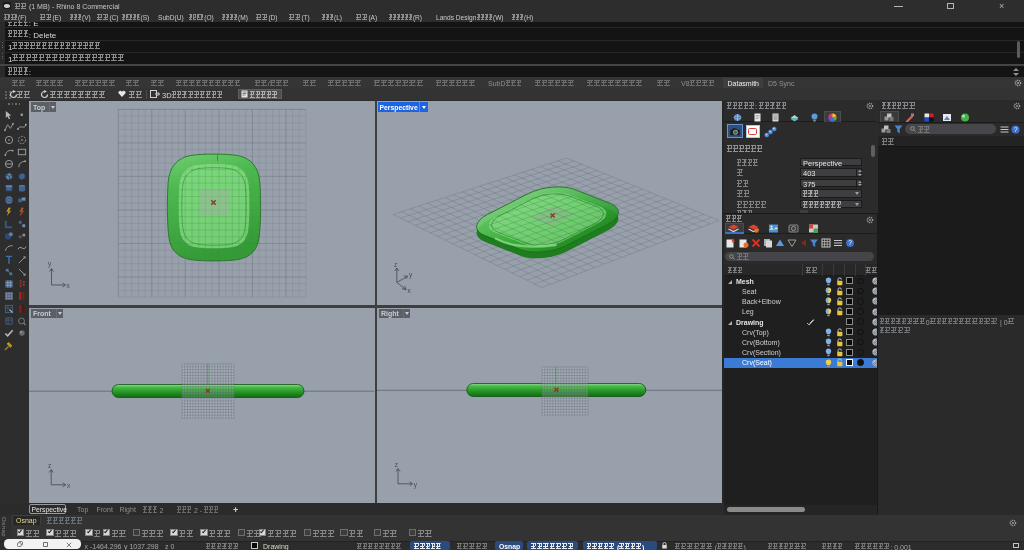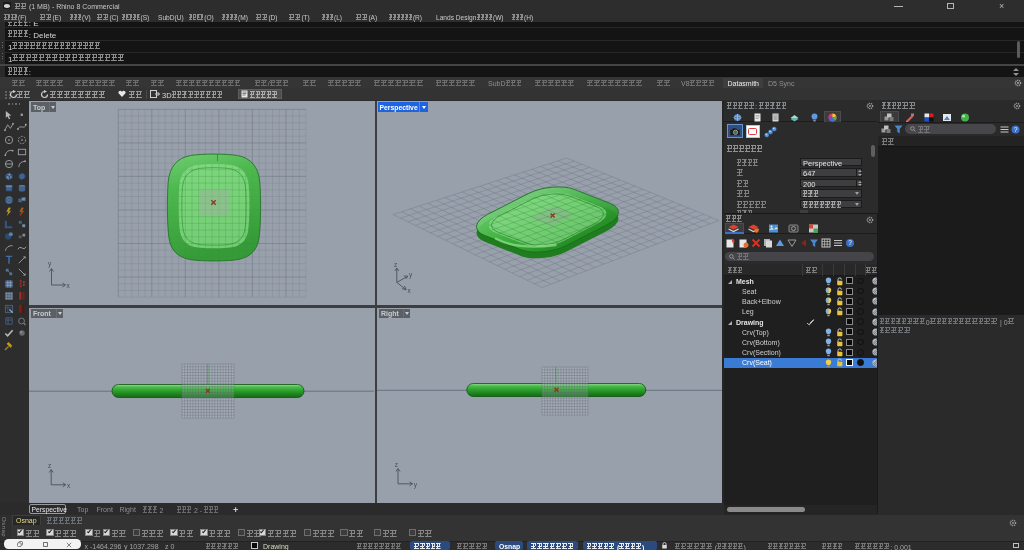--- a/index.html
+++ b/index.html
@@ -464,27 +464,27 @@
       <circle cx="5.9" cy="5.4" r="0.7" fill="#cfe2f8"></circle>
       <circle cx="9.6" cy="2.4" r="0.7" fill="#cfe2f8"></circle>
     </svg>
     <div class="t" style="left:727px;top:144.5px;font-size:8px;color:#cfcfcf"><i class="j" style="width:5.0px;height:7.5px;margin-right:1.0px;opacity:0.62;vertical-align:0px"></i><i class="j" style="width:5.0px;height:7.5px;margin-right:1.0px;opacity:0.62;vertical-align:0px"></i><i class="j" style="width:5.0px;height:7.5px;margin-right:1.0px;opacity:0.62;vertical-align:0px"></i><i class="j" style="width:5.0px;height:7.5px;margin-right:1.0px;opacity:0.62;vertical-align:0px"></i><i class="j" style="width:5.0px;height:7.5px;margin-right:1.0px;opacity:0.62;vertical-align:0px"></i><i class="j" style="width:5.0px;height:7.5px;margin-right:1.0px;opacity:0.62;vertical-align:0px"></i></div>
     <div class="a" style="left:870.5px;top:144.5px;width:4px;height:12px;background:#5f5f5f;border-radius:2px"></div>
     <div class="t" style="left:737px;top:158.5px;font-size:7.5px;color:#b4b4b4"><i class="j" style="width:4.4px;height:7.0px;margin-right:1.0px;opacity:0.62;vertical-align:0px"></i><i class="j" style="width:4.4px;height:7.0px;margin-right:1.0px;opacity:0.62;vertical-align:0px"></i><i class="j" style="width:4.4px;height:7.0px;margin-right:1.0px;opacity:0.62;vertical-align:0px"></i><i class="j" style="width:4.4px;height:7.0px;margin-right:1.0px;opacity:0.62;vertical-align:0px"></i></div>
     <div class="a" style="left:799.5px;top:157.5px;width:62px;height:8.5px;background:#3e3e40;border:1px solid #1b1b1b"></div>
     <div class="t" style="left:803px;top:158.5px;font-size:7.5px;color:#e2e2e2">Perspective</div>
     <div class="t" style="left:737px;top:169px;font-size:7.5px;color:#b4b4b4"><i class="j" style="width:5.6px;height:7.0px;margin-right:1.0px;opacity:0.62;vertical-align:0px"></i></div>
     <div class="a" style="left:799.5px;top:168px;width:62px;height:8.5px;background:#3e3e40;border:1px solid #1b1b1b"></div>
-    <div class="t" style="left:803px;top:169px;font-size:7.5px;color:#e2e2e2">647</div>
+    <div class="t" style="left:803px;top:169px;font-size:7.5px;color:#e2e2e2">403</div>
     <div class="a" style="left:855.5px;top:168px;width:1px;height:9px;background:#1b1b1b"></div>
     <div class="a" style="left:857.5px;top:170px;width:0;height:0;border-left:2px solid transparent;border-right:2px solid transparent;border-bottom:2.5px solid #a0a0a0"></div>
     <div class="a" style="left:857.5px;top:173.5px;width:0;height:0;border-left:2px solid transparent;border-right:2px solid transparent;border-top:2.5px solid #a0a0a0"></div>
     <div class="t" style="left:737px;top:179.5px;font-size:7.5px;color:#b4b4b4"><i class="j" style="width:5.2px;height:7.0px;margin-right:1.0px;opacity:0.62;vertical-align:0px"></i><i class="j" style="width:5.2px;height:7.0px;margin-right:1.0px;opacity:0.62;vertical-align:0px"></i></div>
     <div class="a" style="left:799.5px;top:178.5px;width:62px;height:8.5px;background:#3e3e40;border:1px solid #1b1b1b"></div>
-    <div class="t" style="left:803px;top:179.5px;font-size:7.5px;color:#e2e2e2">200</div>
+    <div class="t" style="left:803px;top:179.5px;font-size:7.5px;color:#e2e2e2">375</div>
     <div class="a" style="left:855.5px;top:178.5px;width:1px;height:9px;background:#1b1b1b"></div>
     <div class="a" style="left:857.5px;top:180.5px;width:0;height:0;border-left:2px solid transparent;border-right:2px solid transparent;border-bottom:2.5px solid #a0a0a0"></div>
     <div class="a" style="left:857.5px;top:184.0px;width:0;height:0;border-left:2px solid transparent;border-right:2px solid transparent;border-top:2.5px solid #a0a0a0"></div>
     <div class="t" style="left:737px;top:190px;font-size:7.5px;color:#b4b4b4"><i class="j" style="width:5.6px;height:7.0px;margin-right:1.0px;opacity:0.62;vertical-align:0px"></i><i class="j" style="width:5.6px;height:7.0px;margin-right:1.0px;opacity:0.62;vertical-align:0px"></i></div>
     <div class="a" style="left:799.5px;top:189px;width:62px;height:8.5px;background:#3e3e40;border:1px solid #1b1b1b"></div>
     <div class="t" style="left:803px;top:190px;font-size:7.5px;color:#e2e2e2"><i class="j" style="width:4.4px;height:7.0px;margin-right:1.0px;opacity:0.62;vertical-align:0px"></i><i class="j" style="width:4.4px;height:7.0px;margin-right:1.0px;opacity:0.62;vertical-align:0px"></i><i class="j" style="width:4.4px;height:7.0px;margin-right:1.0px;opacity:0.62;vertical-align:0px"></i></div>
     <div class="a" style="left:855px;top:192px;width:0;height:0;border-left:2.5px solid transparent;border-right:2.5px solid transparent;border-top:3.5px solid #a0a0a0"></div>
     <div class="t" style="left:737px;top:200.5px;font-size:7.5px;color:#b4b4b4"><i class="j" style="width:5.0px;height:7.0px;margin-right:1.0px;opacity:0.62;vertical-align:0px"></i><i class="j" style="width:5.0px;height:7.0px;margin-right:1.0px;opacity:0.62;vertical-align:0px"></i><i class="j" style="width:5.0px;height:7.0px;margin-right:1.0px;opacity:0.62;vertical-align:0px"></i><i class="j" style="width:5.0px;height:7.0px;margin-right:1.0px;opacity:0.62;vertical-align:0px"></i><i class="j" style="width:5.0px;height:7.0px;margin-right:1.0px;opacity:0.62;vertical-align:0px"></i></div>
     <div class="a" style="left:799.5px;top:199.5px;width:62px;height:8.5px;background:#3e3e40;border:1px solid #1b1b1b"></div>
     <div class="t" style="left:803px;top:200.5px;font-size:7.5px;color:#e2e2e2"><i class="j" style="width:4.6px;height:7.0px;margin-right:1.0px;opacity:0.62;vertical-align:0px"></i><i class="j" style="width:4.6px;height:7.0px;margin-right:1.0px;opacity:0.62;vertical-align:0px"></i><i class="j" style="width:4.6px;height:7.0px;margin-right:1.0px;opacity:0.62;vertical-align:0px"></i><i class="j" style="width:4.6px;height:7.0px;margin-right:1.0px;opacity:0.62;vertical-align:0px"></i><i class="j" style="width:4.6px;height:7.0px;margin-right:1.0px;opacity:0.62;vertical-align:0px"></i><i class="j" style="width:4.6px;height:7.0px;margin-right:1.0px;opacity:0.62;vertical-align:0px"></i><i class="j" style="width:4.6px;height:7.0px;margin-right:1.0px;opacity:0.62;vertical-align:0px"></i></div>

